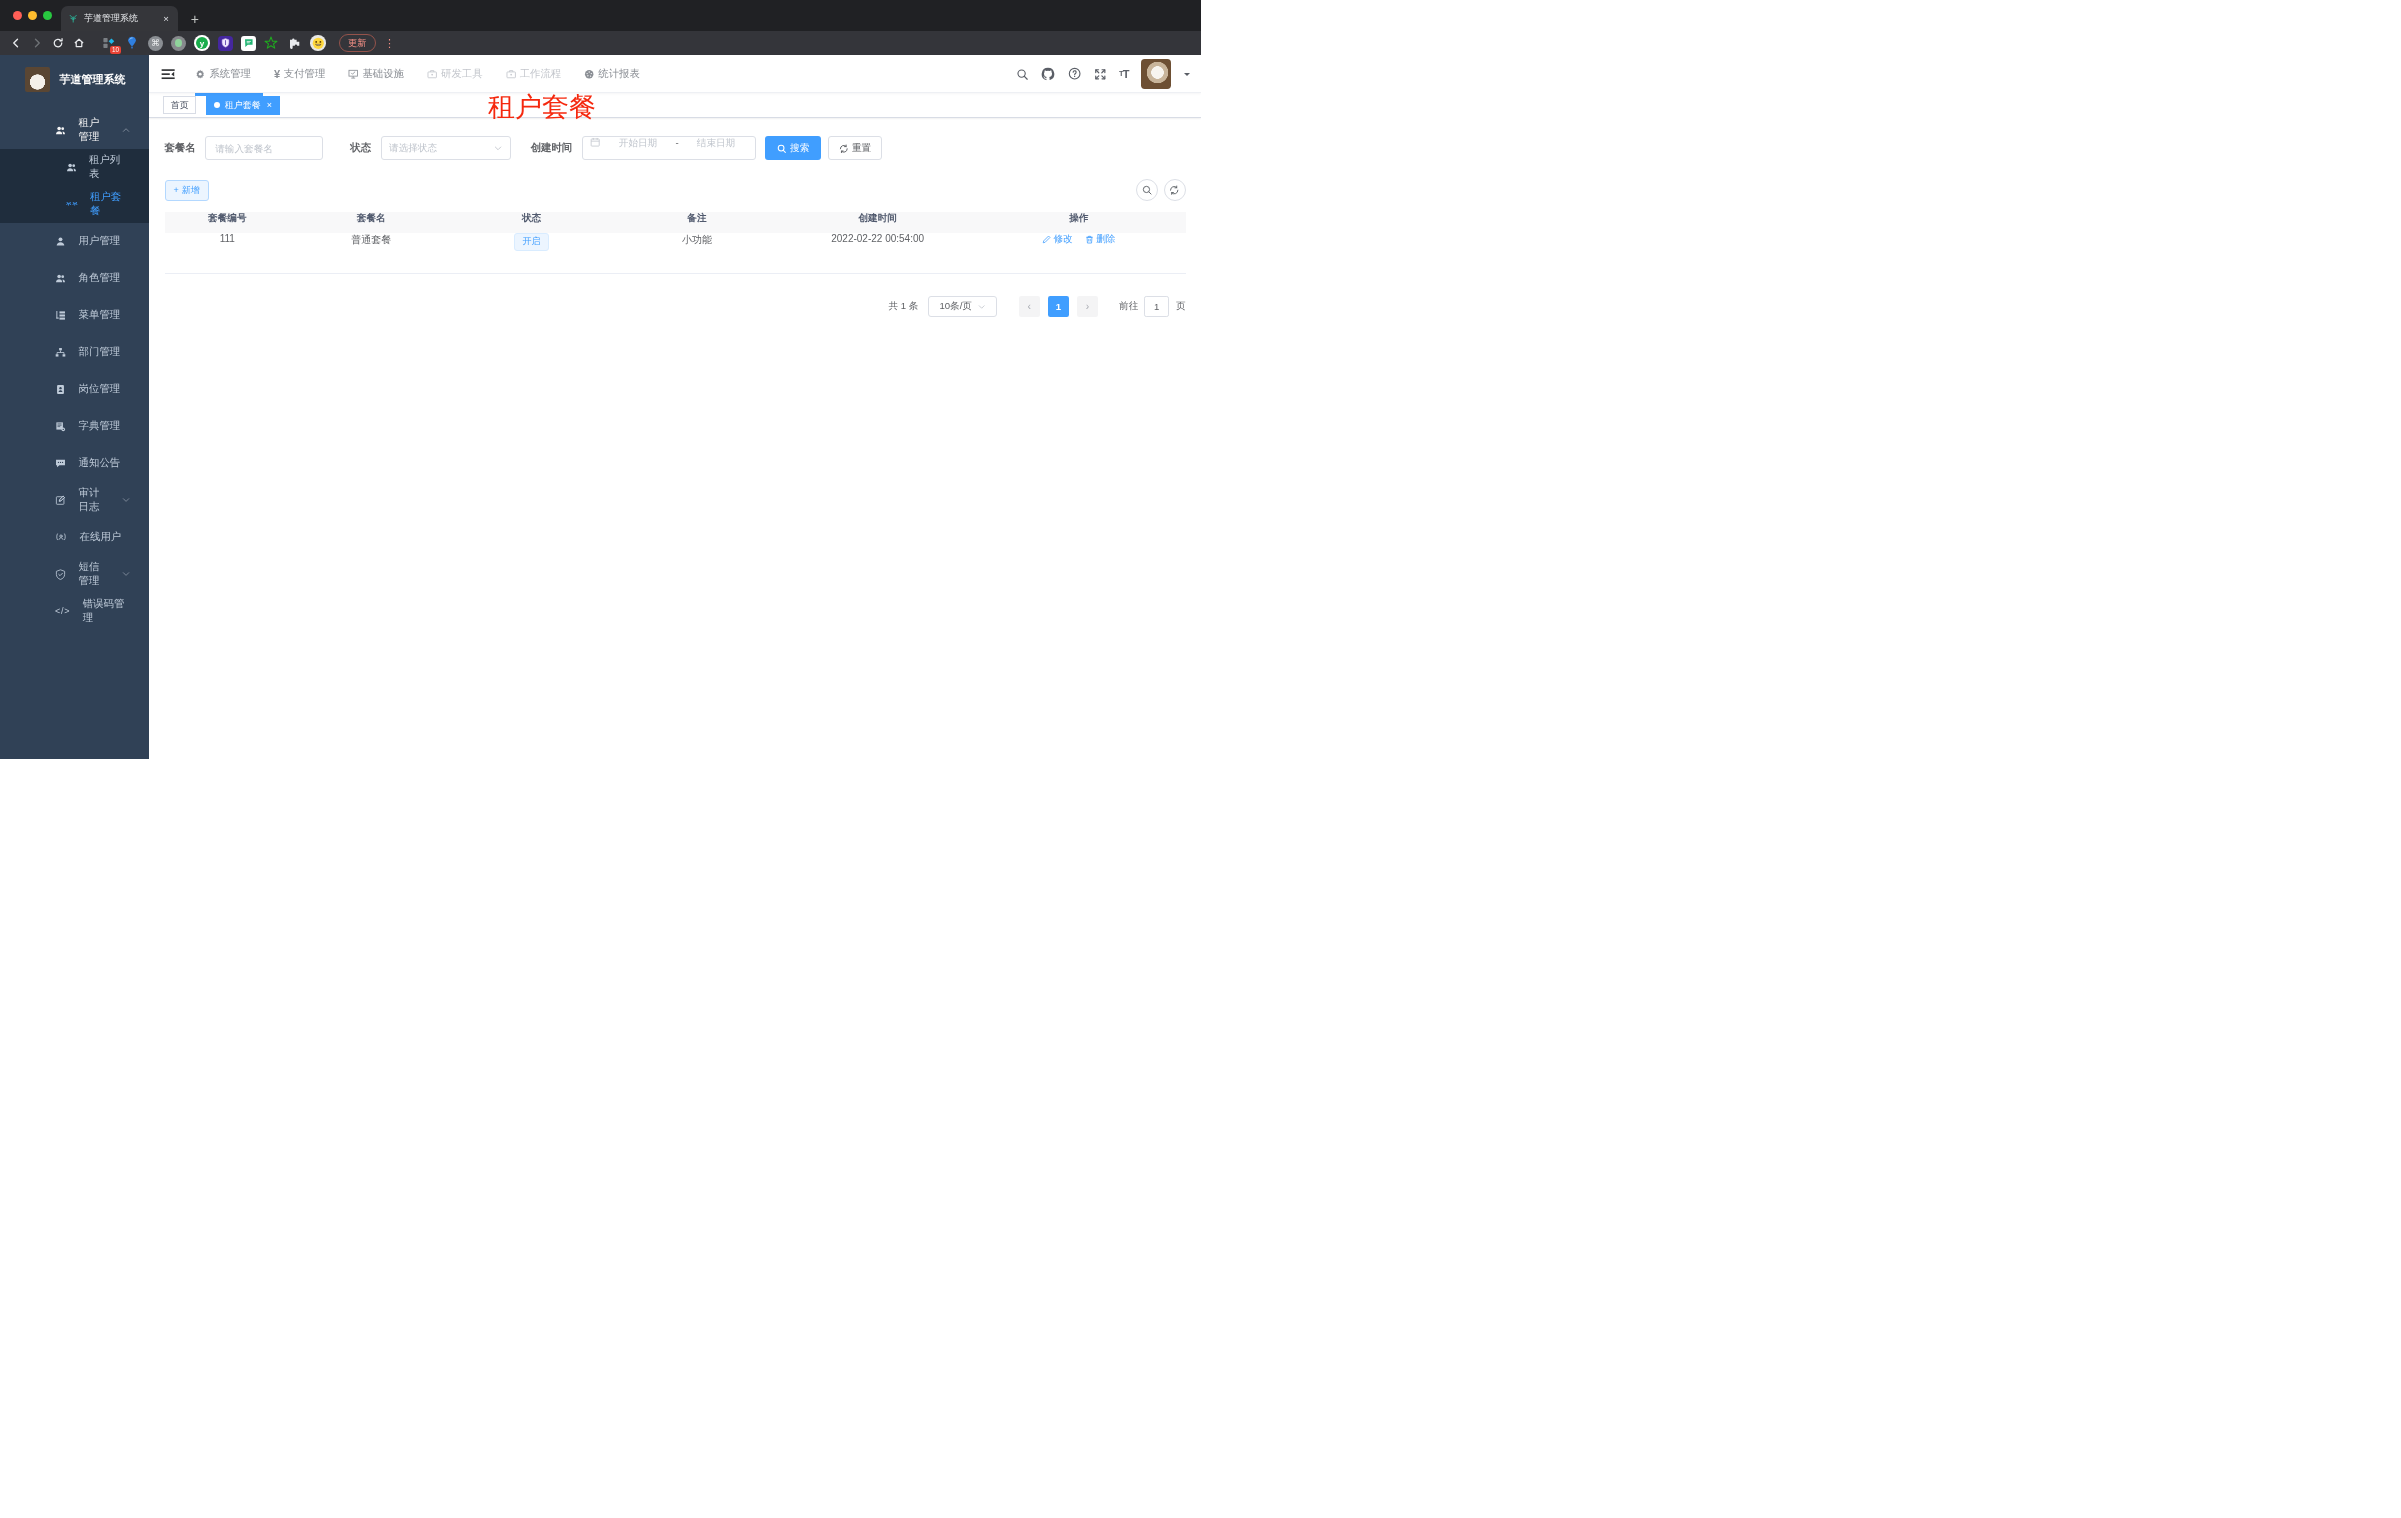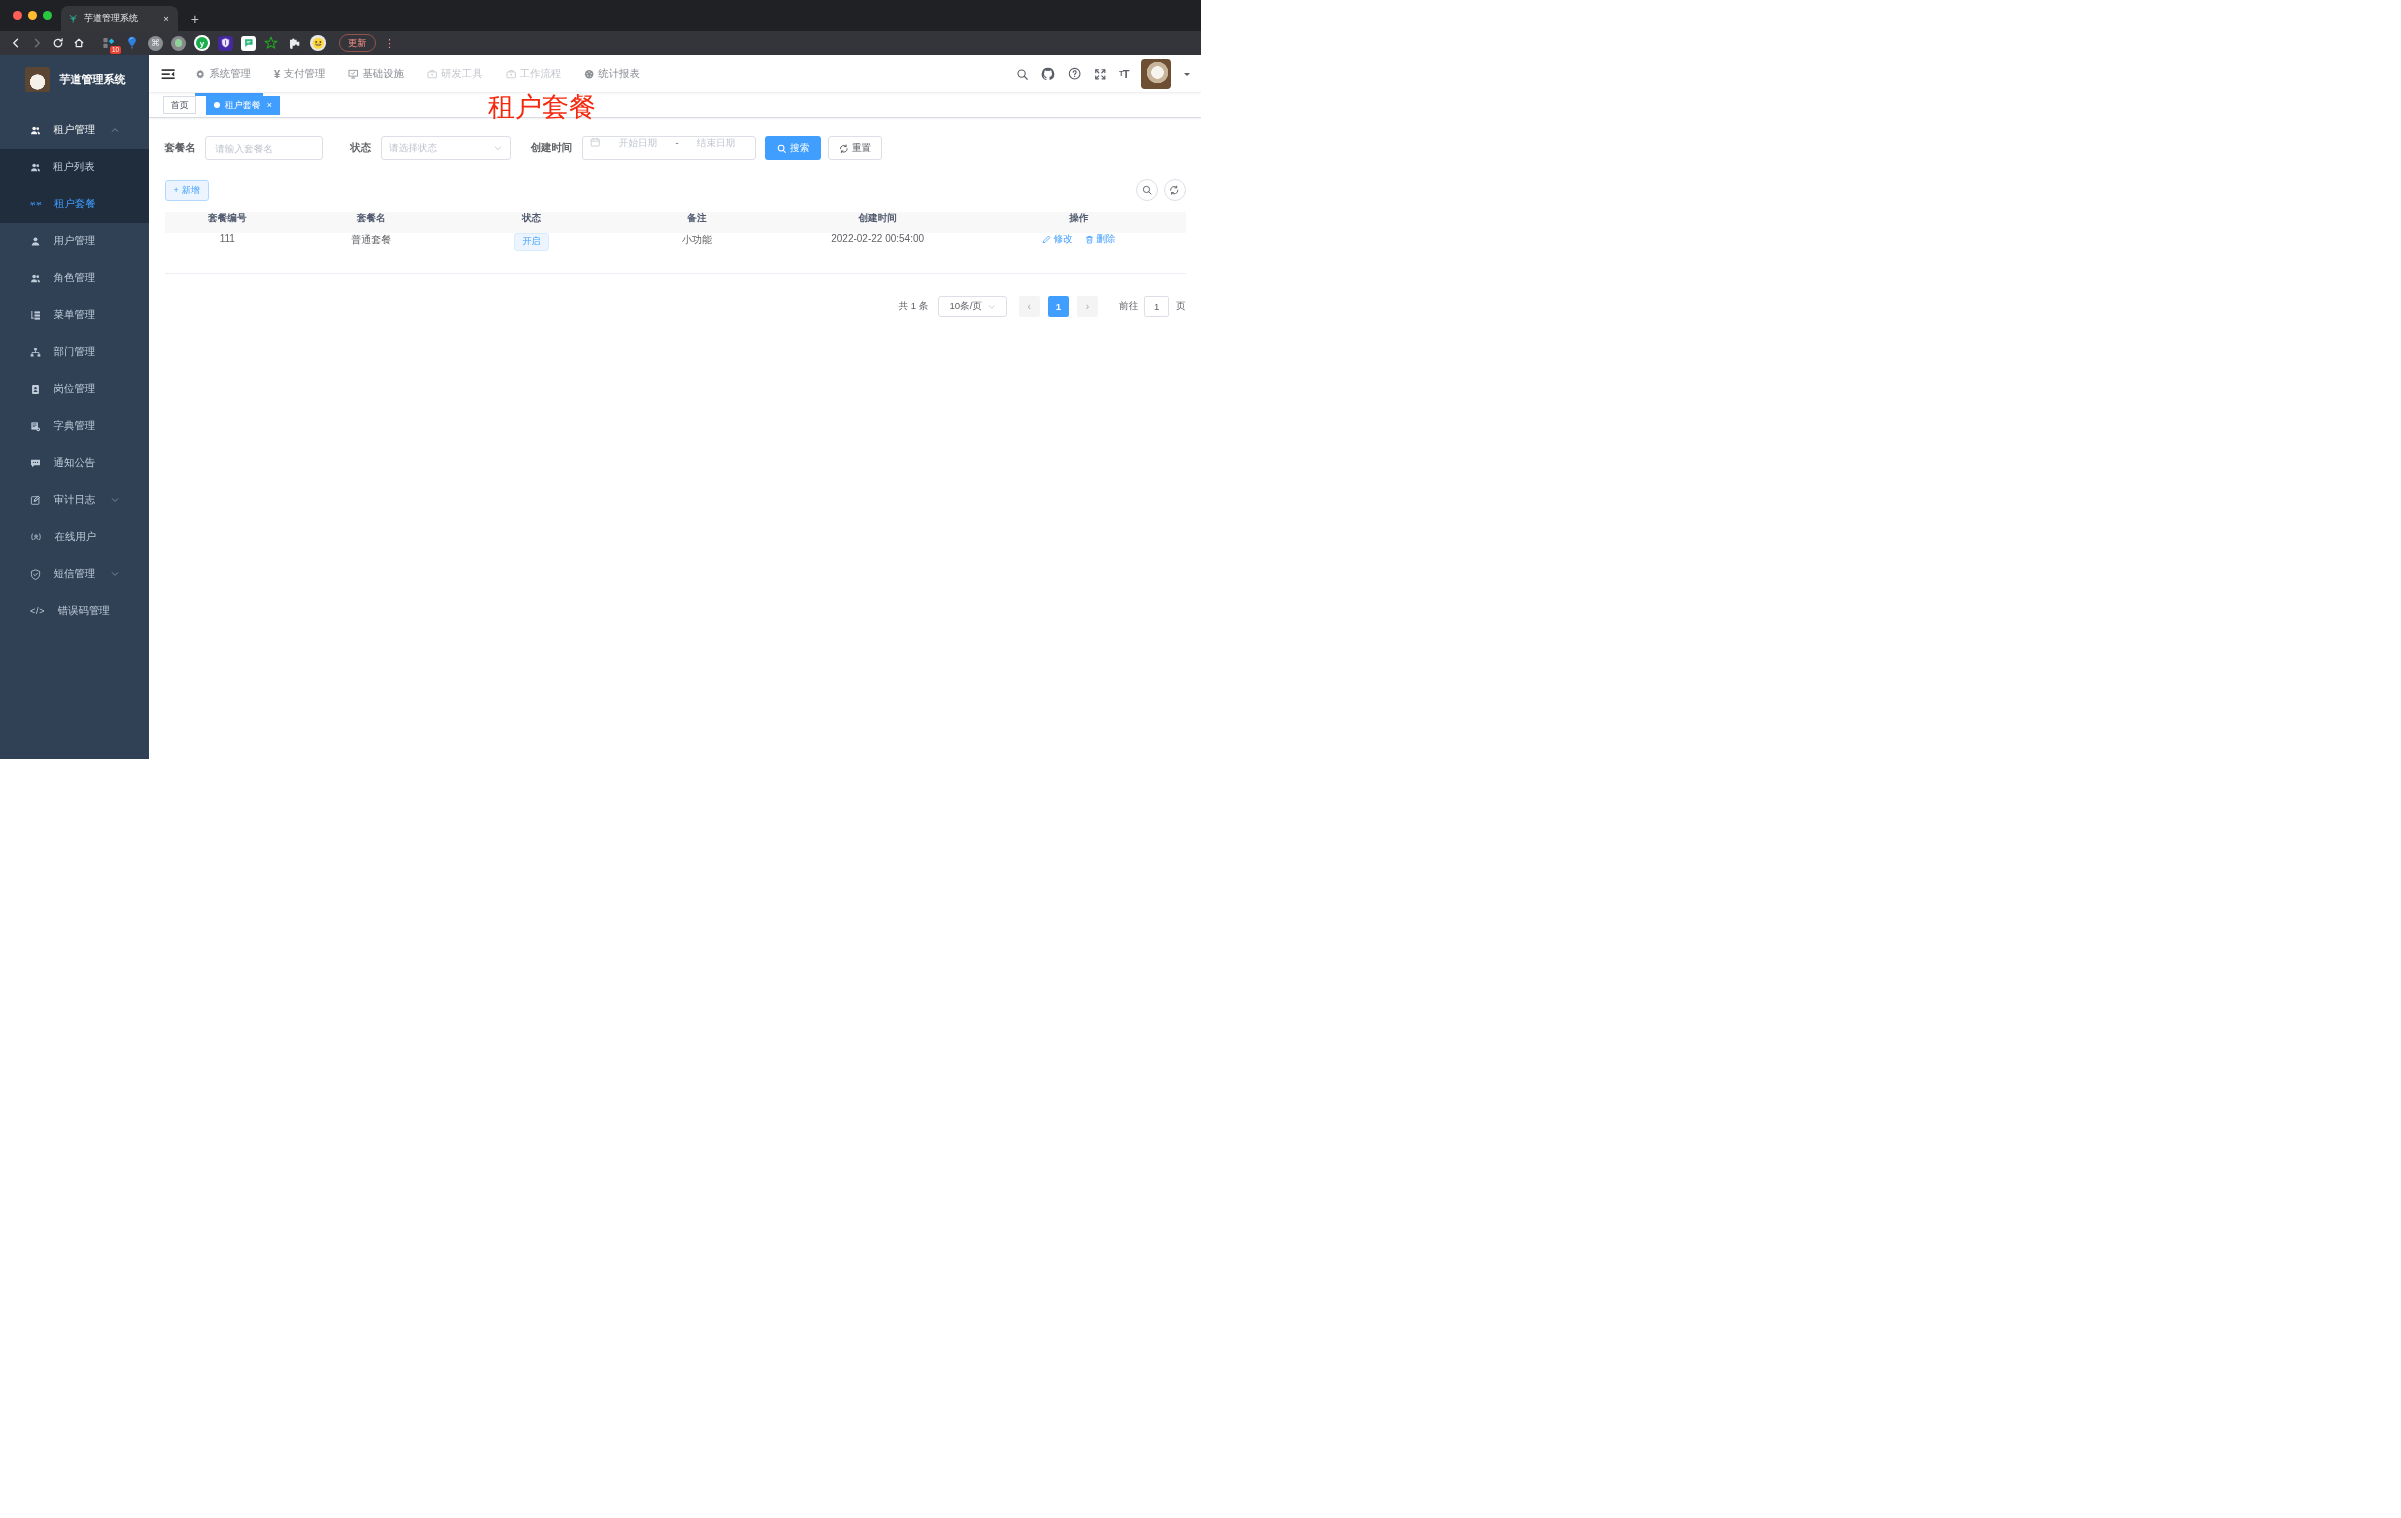--- a/index.html
+++ b/index.html
@@ -34,21 +34,21 @@
   .menu-dots { color:#f49086; font-size:11px; margin-left:4.4px; width:13.3px; text-align:center; }
 
   
   .app { display:flex; height:704px; }
   .sidebar { width:149px; background:#304156; flex-shrink:0; overflow:hidden; }
   .logo { height:49px; display:flex; align-items:center; padding-left:25px; gap:9.6px; }
   .logo-img { width:25px; height:25px; border-radius:2.2px;
     background:radial-gradient(circle at 50% 60%, #f4f0ea 0 38%, #5a4633 40% 100%); }
   .logo-title { color:#fff; font-size:11px; font-weight:600; }
   .menu { list-style:none; margin-top:7.4px; }
-  .mi { height:37px; display:flex; align-items:center; padding:0 30px; color:#bfcbd9; font-size:10.4px; gap:12.6px; cursor:pointer; }
+  .mi { height:37px; display:flex; align-items:center; padding:0 19px; color:#bfcbd9; font-size:10.4px; gap:12.6px; cursor:pointer;margin-left:36px; }
   .mi svg { flex-shrink:0; }
   .mi .lbl { flex:1; }
   .mi.parent-open { color:#f4f4f5; }
   .mi .chev { color:#7e8a9a; }
   .submenu { background:#1f2d3d; list-style:none; }
   .submenu .mi { padding-left:30px; gap:12px; }
   .mi.active { color:#409eff; }
 
   .main { flex:1; position:relative; background:#fff; }
   .navbar { height:38px; display:flex; align-items:center; padding:0 11px; border-bottom:0.7px solid #eef0f4;
@@ -109,21 +109,21 @@
   .cell { text-align:center; }
   .c0{width:12.3%}.c1{width:15.9%}.c2{width:15.5%}.c3{width:16.9%}.c4{width:18.5%}.c5{width:20.9%}
   .status-tag { display:inline-block; padding:3.7px 7.4px; background:#ecf5ff; border:0.7px solid #d9ecff;
     border-radius:3px; color:#409eff; font-size:9px; line-height:1; }
   .link { color:#409eff; cursor:pointer; display:inline-flex; align-items:center; gap:2.2px; font-size:9.6px; }
   .link + .link { margin-left:9.6px; }
 
   .pagination { margin-top:22px; display:flex; align-items:center; justify-content:flex-end; color:#606266; font-size:9.6px; }
   .pg-total { margin-right:9.6px; }
   .pg-size { width:69px; height:21px; border:0.7px solid #dcdfe6; border-radius:3px; display:flex; align-items:center;
-    justify-content:center; gap:6px; color:#606266; margin-right:12px; }
+    justify-content:center; gap:6px; color:#606266; margin-right:22px; }
   .pg-btn { width:21px; height:21px; background:#f4f4f5; border-radius:2.2px; display:flex; align-items:center;
     justify-content:center; color:#a8abb2; font-size:10.4px; cursor:pointer; }
   .pg-page { width:21px; height:21px; background:#409eff; border-radius:2.2px; color:#fff; display:flex;
     align-items:center; justify-content:center; font-weight:600; margin:0 8.1px; }
   .pg-next { margin-right:21px; }
   .pg-goto-label { margin-right:6px; }
   .pg-input { width:25px; height:21px; border:0.7px solid #dcdfe6; border-radius:2.2px; text-align:center;
     font-size:9.6px; color:#606266; outline:none; margin-right:6.7px; }
   svg { display:block; }
 </style>

